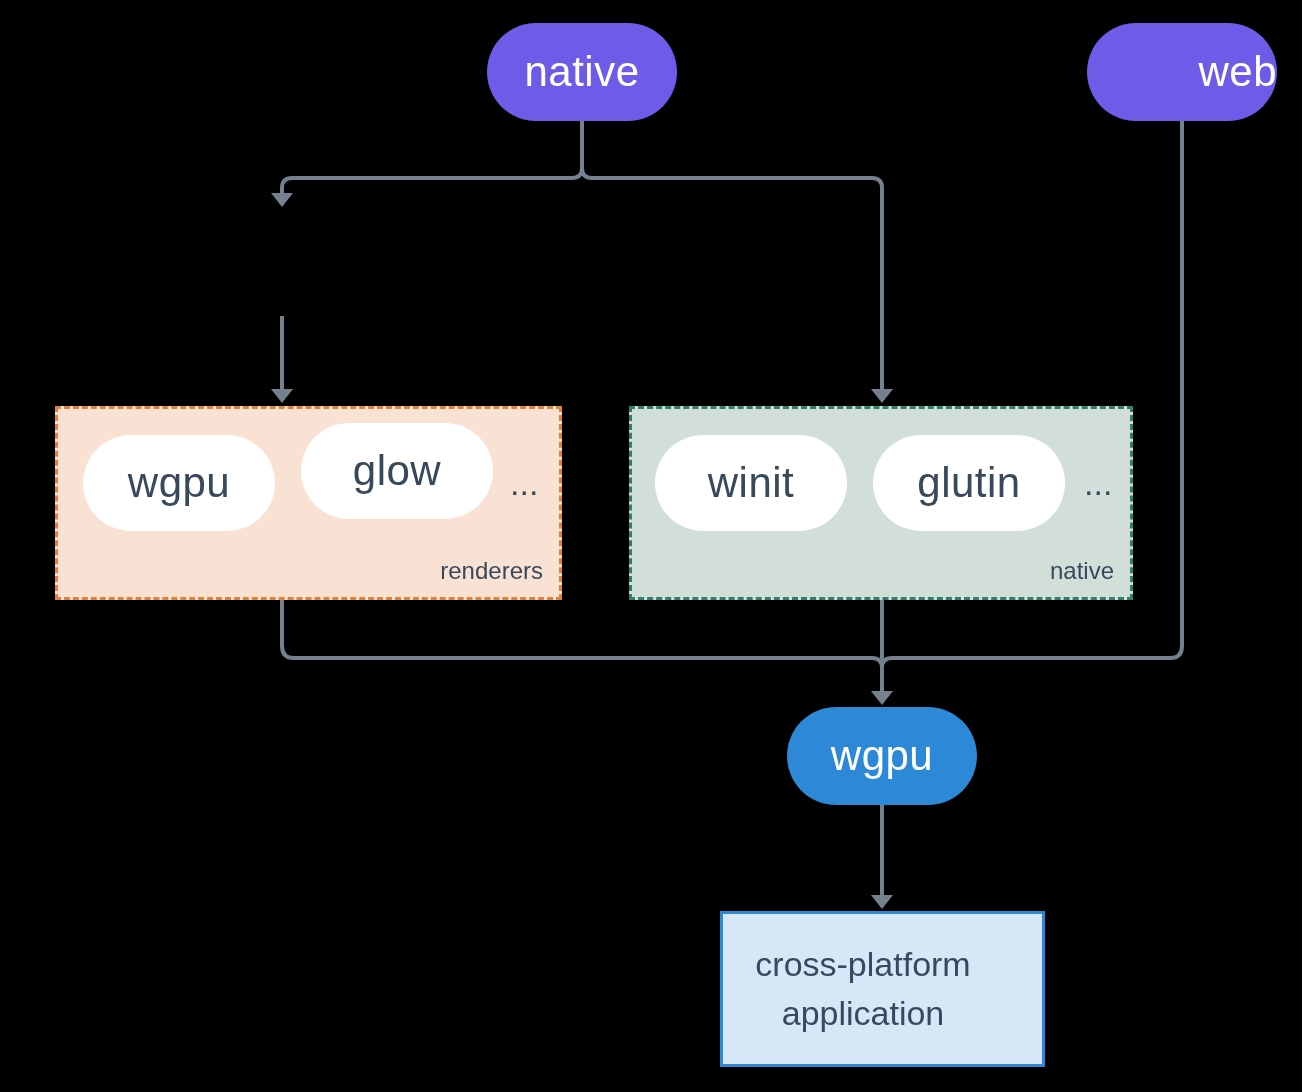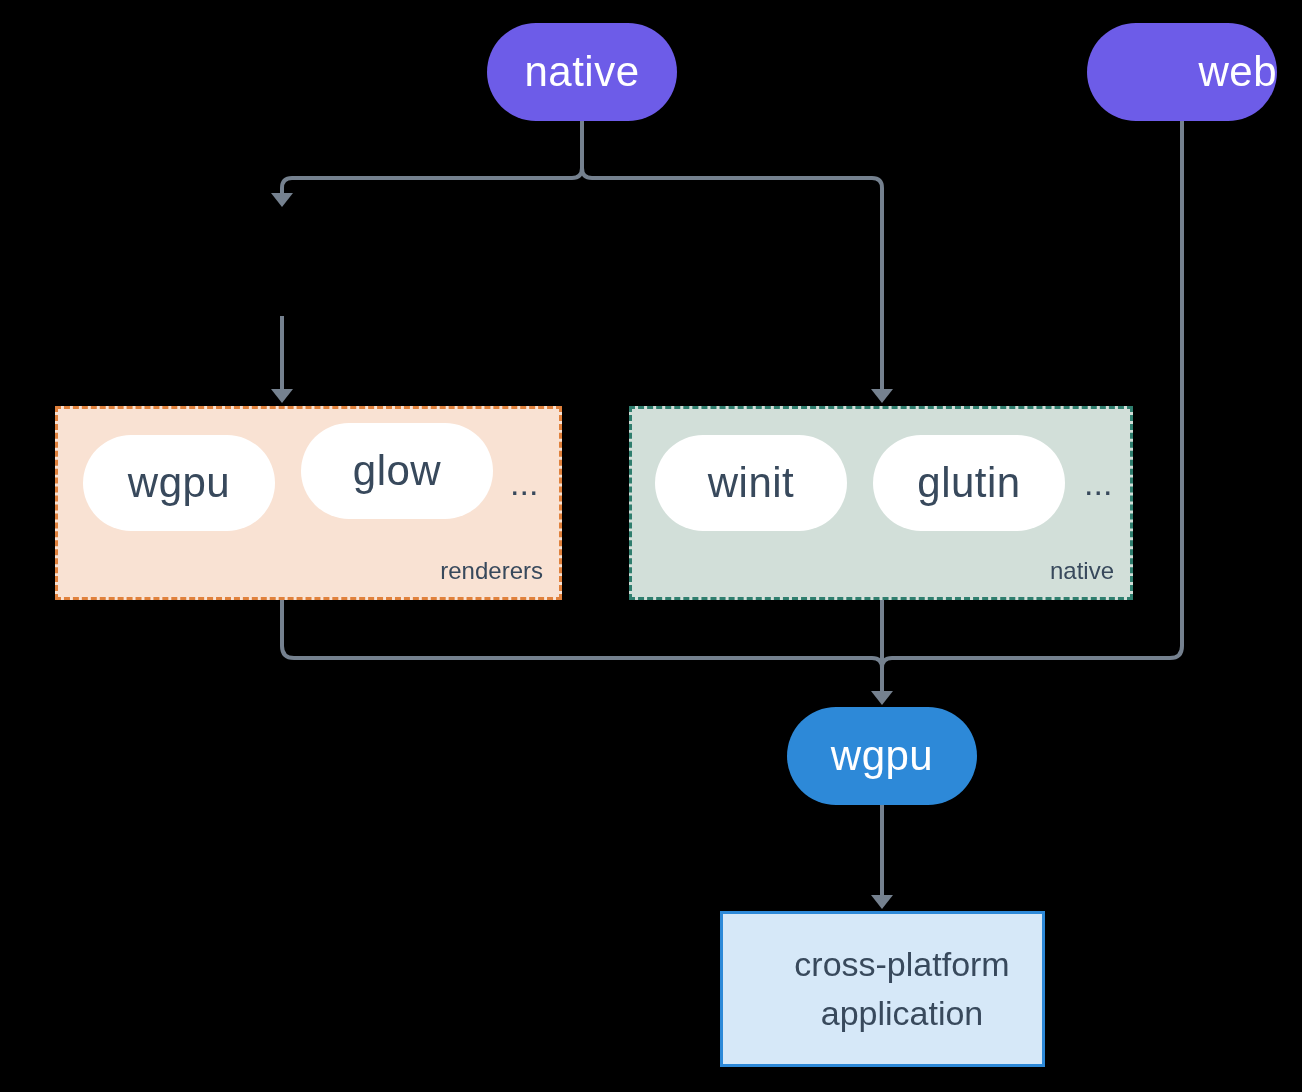--- a/index.html
+++ b/index.html
@@ -59,21 +59,21 @@
   .ellipsis{
     position:absolute;top:26px;height:96px;
     display:flex;align-items:center;
     font-size:34px;color:var(--text-dark);
   }
   .app-box{
     position:absolute;
     left:720px;top:911px;width:325px;height:156px;
     background:var(--app-bg);
     border:3px solid var(--app-border);
-    display:flex;align-items:center;justify-content:flex-end;text-align:center;
+    display:flex;align-items:center;justify-content:flex-start;text-align:center;
   }
   .app-box span{
     font-size:34px;line-height:1.45;color:var(--text-dark);
     width:280px;display:inline-block;
   }
 </style>
 </head>
 <body>
 
 <div class="canvas">

